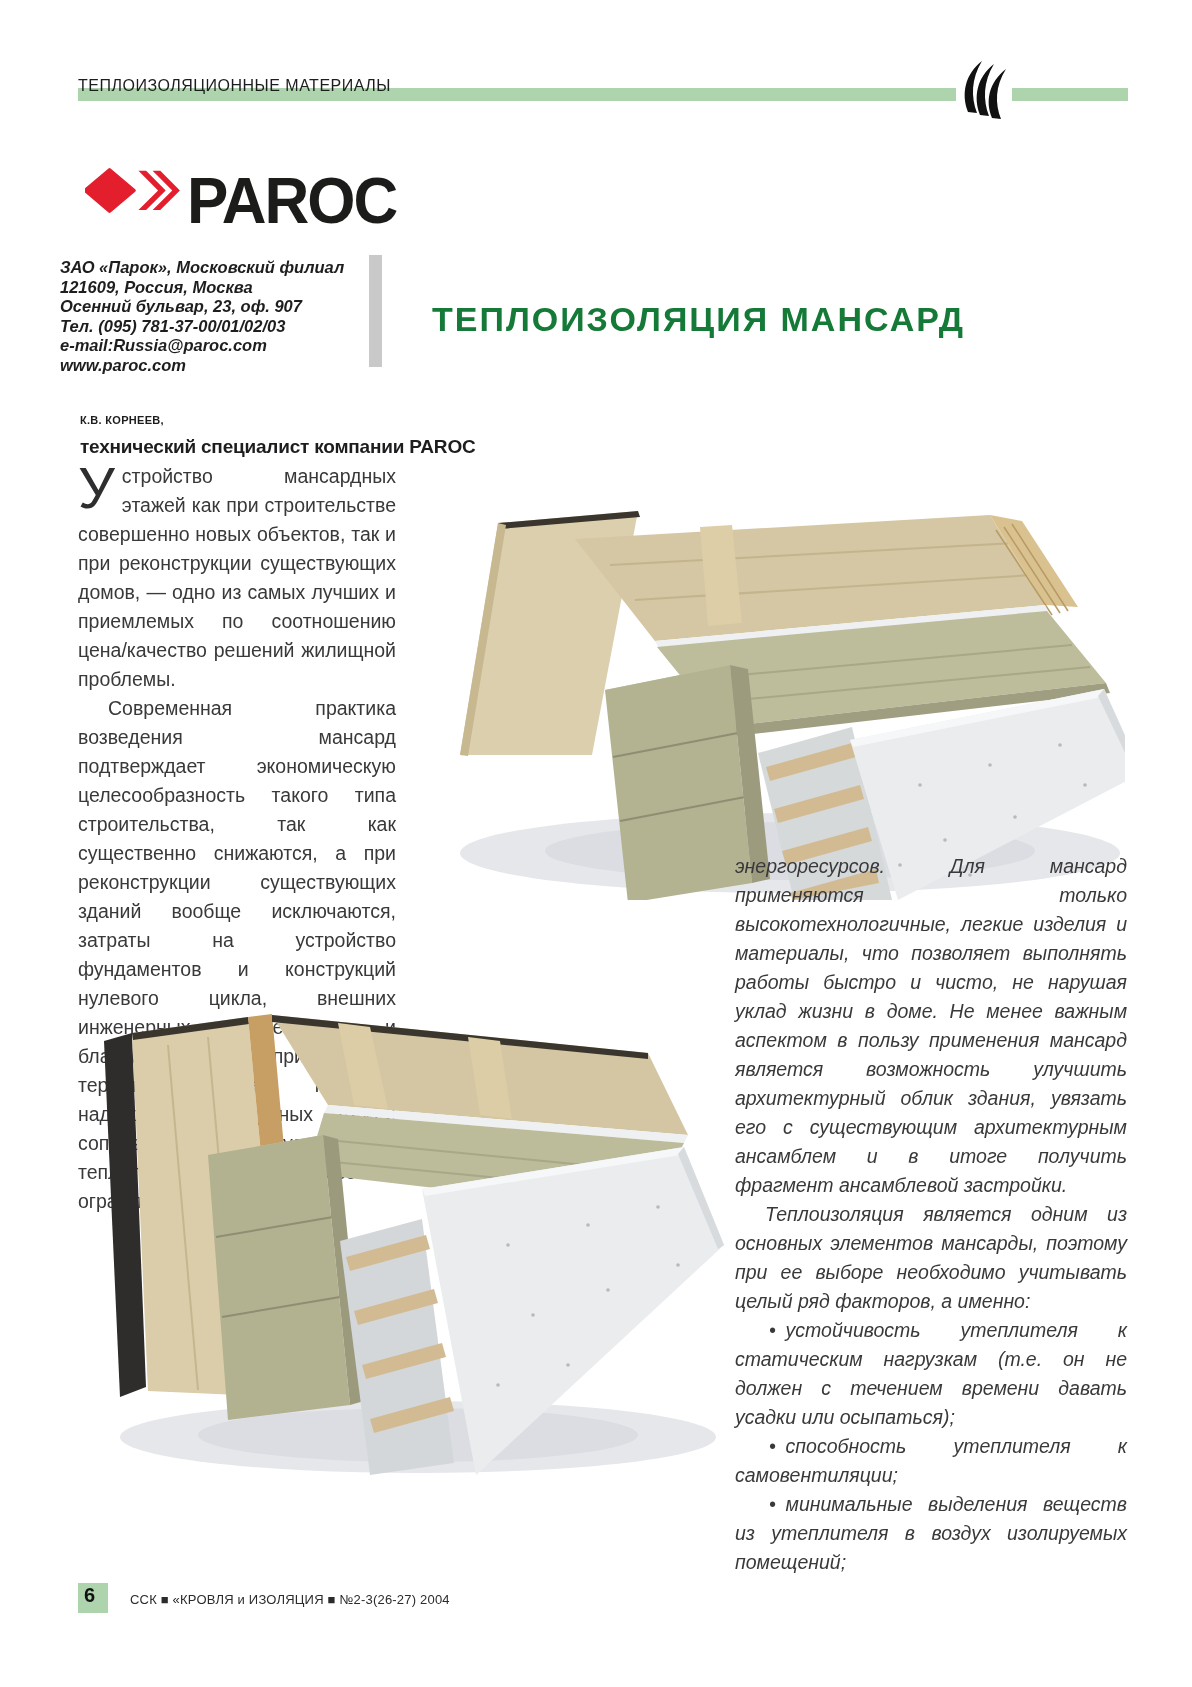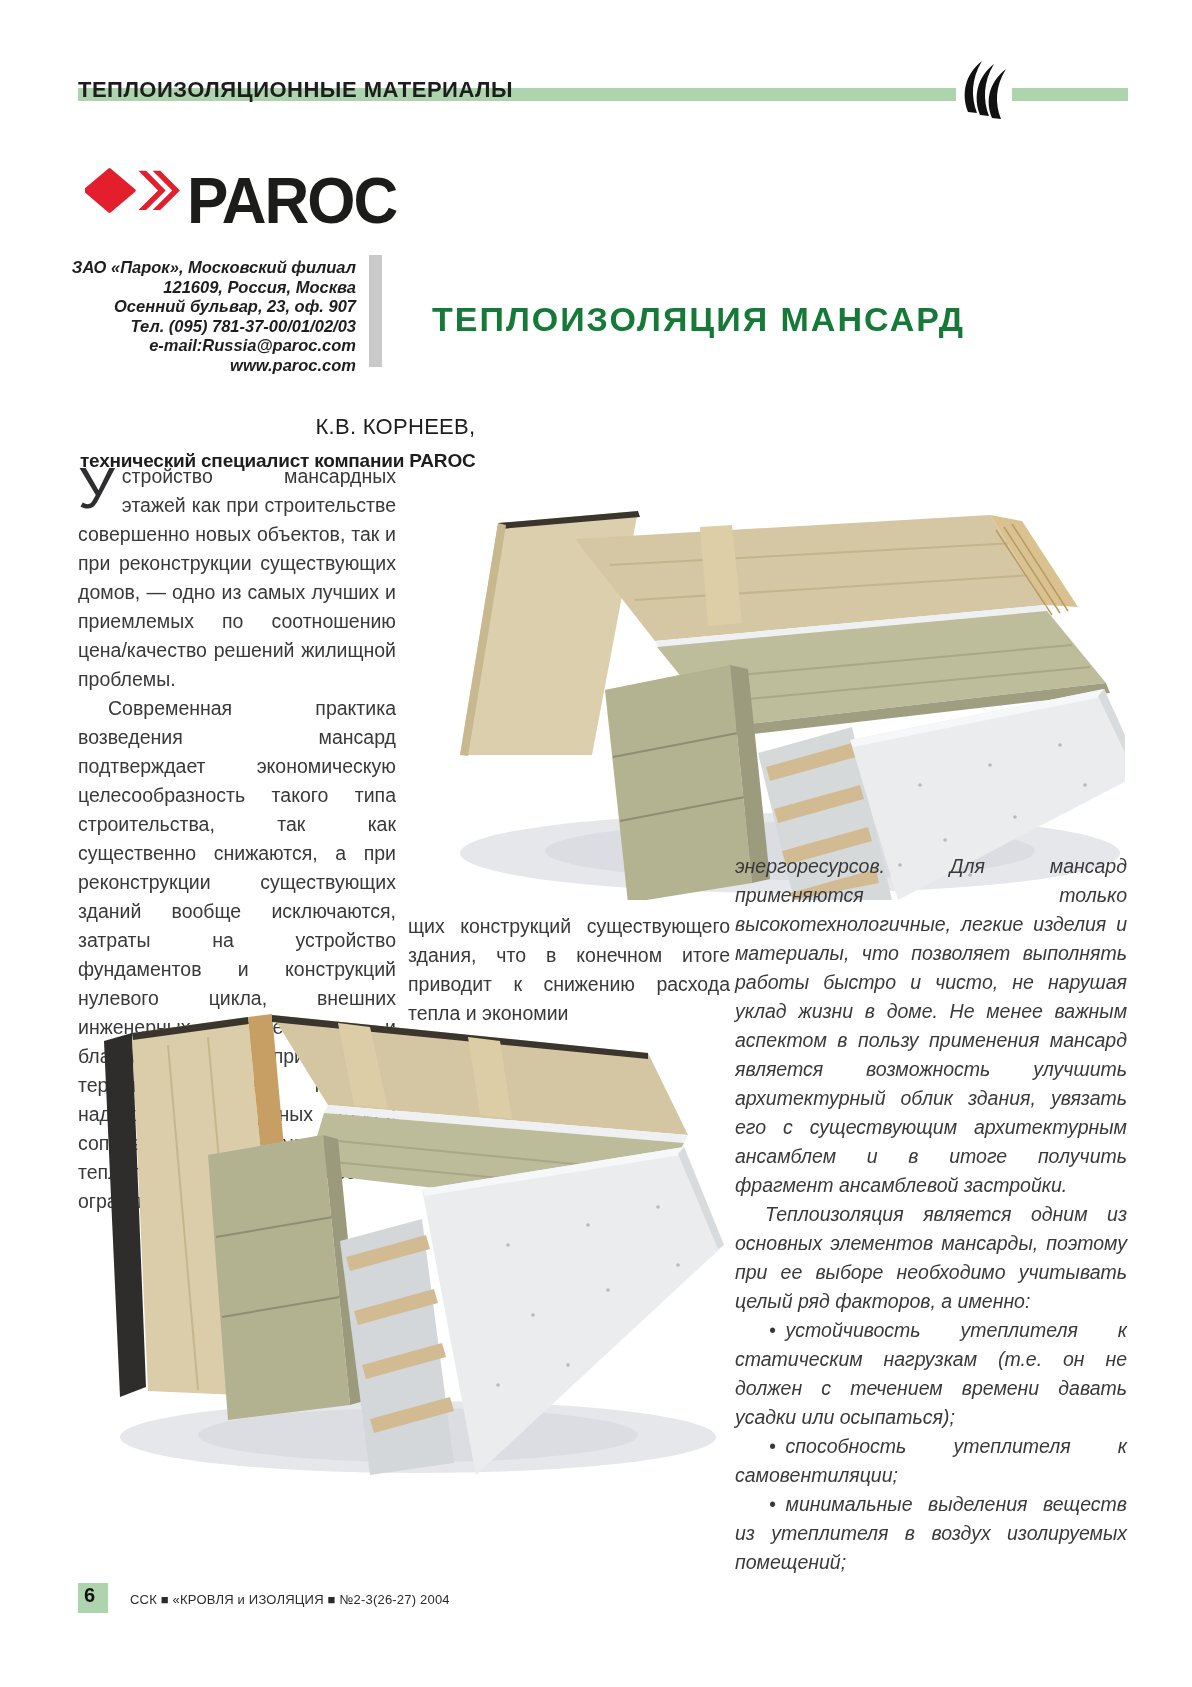--- a/index.html
+++ b/index.html
@@ -7,46 +7,46 @@
     position:relative;width:1192px;height:1687px;margin:0 auto;
     background:#ffffff;overflow:hidden;
     font-family:"Liberation Sans",sans-serif;color:#39393b;
   }
   
   .hbar{position:absolute;background:#aed4ad;height:13px;top:88px;}
   .hbar.b1{left:78px;width:878px;}
   .hbar.b2{left:1012px;width:116px;}
   .section-title{
     position:absolute;left:78px;top:77px;z-index:2;
-    font-size:22px;font-weight:bold;letter-spacing:.5px;color:#1d1d1f;
+    font-size:16px;font-weight:normal;letter-spacing:.5px;color:#1d1d1f;
     white-space:nowrap;
   }
   .swoosh{position:absolute;left:958px;top:60px;width:50px;height:60px;}
   
   .logo{position:absolute;left:85px;top:150px;display:flex;align-items:flex-end;}
   .logo svg{width:96px;height:82px;}
   .logo-text{
     font-size:62px;font-weight:bold;letter-spacing:-2px;color:#1c1c1a;
     margin-left:6px;line-height:1;transform:scaleY(1.05);
   }
   
   .contact{
-    position:absolute;left:60px;top:258px;width:296px;text-align:right;
+    position:absolute;left:60px;top:258px;width:296px;
     font-size:16.5px;font-weight:bold;font-style:italic;color:#1e1e20;
     line-height:19.5px;
   }
   .vdivider{position:absolute;left:369px;top:255px;width:13px;height:112px;background:#c9c9c9;}
   
   .article-title{
     position:absolute;left:432px;top:300px;
     font-size:34px;font-weight:bold;letter-spacing:2px;color:#157a38;
     white-space:nowrap;
   }
   .author{position:absolute;left:80px;top:414px;color:#1d1d1f;}
-  .author .name{font-size:22px;font-weight:normal;letter-spacing:.3px;text-align:right;}
+  .author .name{font-size:11px;font-weight:bold;letter-spacing:.3px;}
   .author .role{font-size:19px;font-weight:bold;margin-top:10px;letter-spacing:-.2px;}
   
   .col{position:absolute;font-size:19.5px;line-height:29px;text-align:justify;color:#39393b;}
   .col p{margin:0;}
   .col p.indent{text-indent:30px;}
   .col-left{left:78px;top:462px;width:318px;}
   .col-mid{left:408px;top:912px;width:322px;}
   .col-right{left:735px;top:852px;width:392px;font-style:italic;}
   .dropcap{
     float:left;font-size:58px;line-height:46px;font-weight:400;
@@ -155,23 +155,20 @@
     <circle cx="520" cy="330" r="1.8" fill="#b5babf"></circle>
       <circle cx="590" cy="310" r="1.8" fill="#b5babf"></circle>
     <circle cx="660" cy="290" r="1.8" fill="#b5babf"></circle>
       <circle cx="545" cy="385" r="1.8" fill="#b5babf"></circle>
     <circle cx="615" cy="362" r="1.8" fill="#b5babf"></circle>
       <circle cx="685" cy="330" r="1.8" fill="#b5babf"></circle>
     <circle cx="500" cy="410" r="1.8" fill="#b5babf"></circle>
       <circle cx="570" cy="420" r="1.8" fill="#b5babf"></circle>
   </svg>
 
-  <div class="col col-mid">
-    <p>щих конструкций существующего здания, что в конечном итоге приводит к снижению расхода тепла и экономии</p>
-  </div>
 
   <svg class="fig fig-bottom" viewBox="0 0 640 535">
     <ellipse cx="330" cy="492" rx="298" ry="36" fill="#e6e7eb"></ellipse>
     <ellipse cx="330" cy="490" rx="220" ry="27" fill="#dcdde3"></ellipse>
 
     <polygon points="16,96 44,88 58,442 32,452" fill="#2f2d2b"></polygon>
 
     <polygon points="44,88 160,72 196,452 60,446" fill="#dbcdaa"></polygon>
     <polygon points="44,88 160,72 161,79 45,95" fill="#3a362e"></polygon>
     <line x1="80" y1="100" x2="110" y2="445" stroke="#c6b68e" stroke-width="2"></line>

